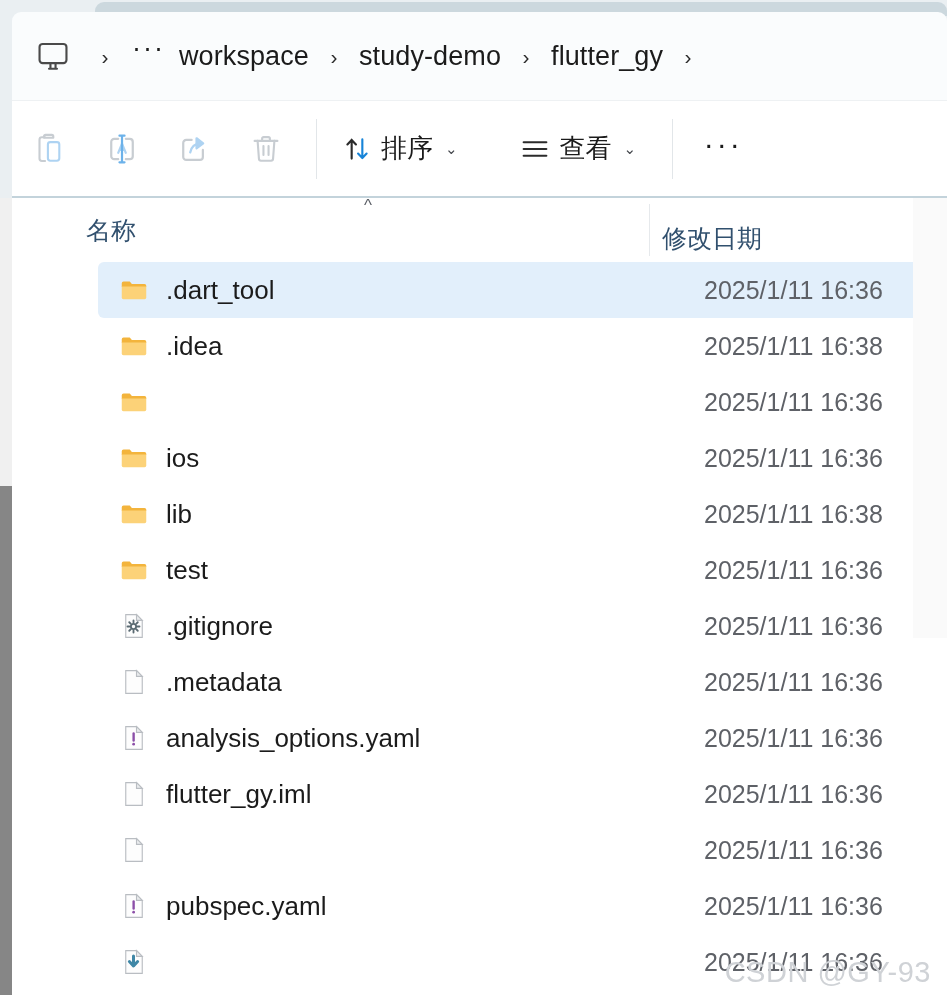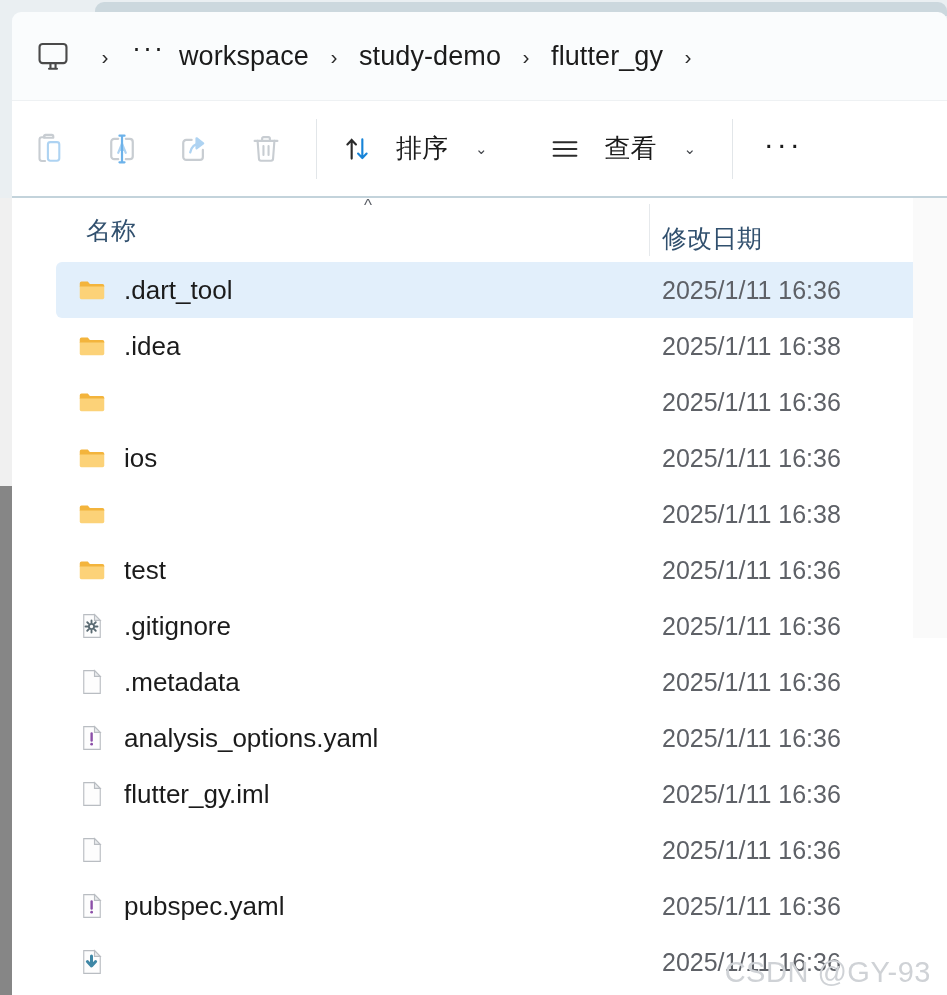--- a/index.html
+++ b/index.html
@@ -100,21 +100,21 @@
   .tb-btn.first { margin-left: 2px; }
   .tb-sep {
     width: 1px; height: 60px;
     background: #e2e6e9;
     margin: 0 14px;
     flex: none;
   }
   .tb-group {
     display: flex;
     align-items: center;
-    gap: 23px;
+    gap: 8px;
     height: 62px;
     padding: 0 10px;
     border-radius: 6px;
   }
   .tb-label {
     font-size: 26px;
     color: #1b1b1b;
     white-space: nowrap;
   }
   .tb-chev {
@@ -177,20 +177,21 @@
     width: 24px;
     text-align: center;
     font-size: 17px;
     color: #5b5f66;
     line-height: 0.9;
   }
 
   
   .rows {
     position: relative;
+    margin-left: 42px;
   }
   .row {
     position: relative;
     height: 56px;
     display: flex;
     align-items: center;
     border-radius: 6px;
     margin: 0 27px 0 44px;
   }
   .row.selected {
@@ -406,20 +407,21 @@
           <span class="row-name">ios</span>
           <span class="row-date">2025/1/11 16:36</span>
         </div>
         <div class="row">
           <span class="row-icon">
             <svg width="30" height="30" viewBox="0 0 24 24">
               <path d="M2.2 6.6a1.4 1.4 0 0 1 1.4-1.4h5l1.7 1.9h10.1a1.4 1.4 0 0 1 1.4 1.4v1.1H2.2z" fill="#f3b43c"></path>
               <path d="M2.2 9.1h19.6v8.9a1.3 1.3 0 0 1-1.3 1.3H3.5a1.3 1.3 0 0 1-1.3-1.3z" fill="#fcd278"></path>
             </svg>
           </span>
+          <span class="row-name">lib</span>
           <span class="row-date">2025/1/11 16:38</span>
         </div>
         <div class="row">
           <span class="row-icon">
             <svg width="30" height="30" viewBox="0 0 24 24">
               <path d="M2.2 6.6a1.4 1.4 0 0 1 1.4-1.4h5l1.7 1.9h10.1a1.4 1.4 0 0 1 1.4 1.4v1.1H2.2z" fill="#f3b43c"></path>
               <path d="M2.2 9.1h19.6v8.9a1.3 1.3 0 0 1-1.3 1.3H3.5a1.3 1.3 0 0 1-1.3-1.3z" fill="#fcd278"></path>
             </svg>
           </span>
           <span class="row-name">test</span>

